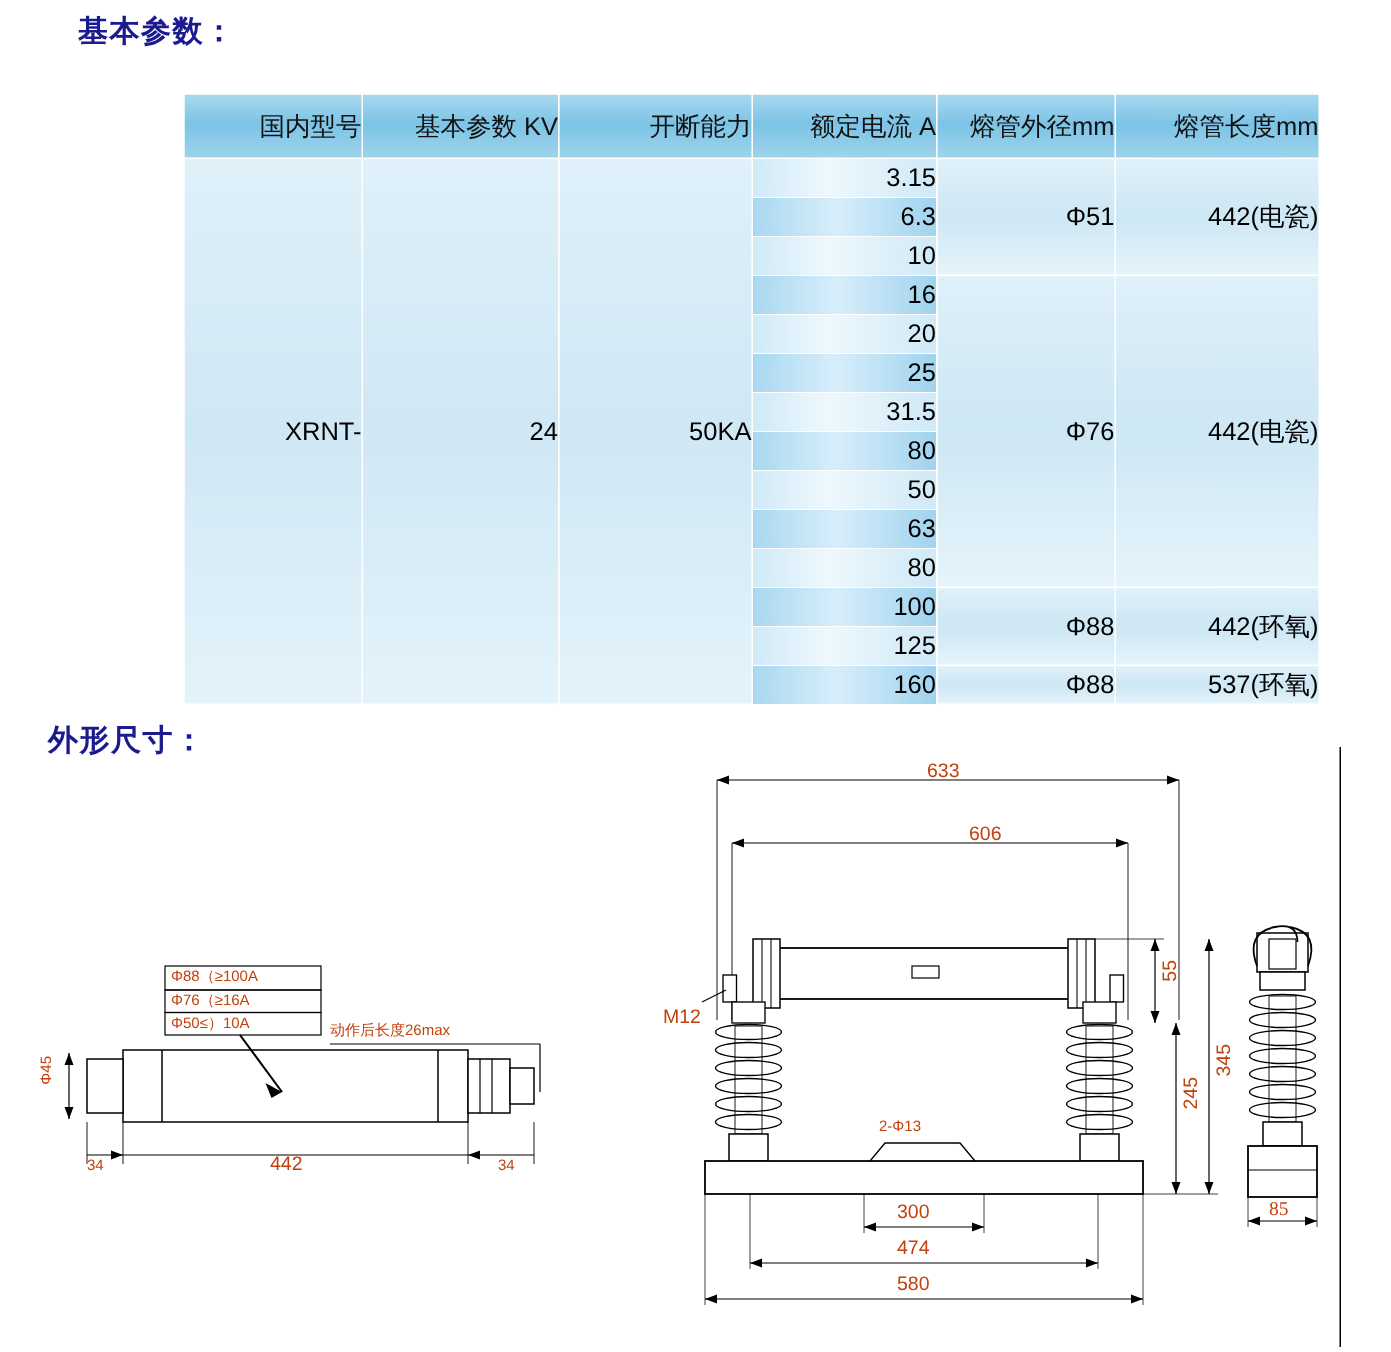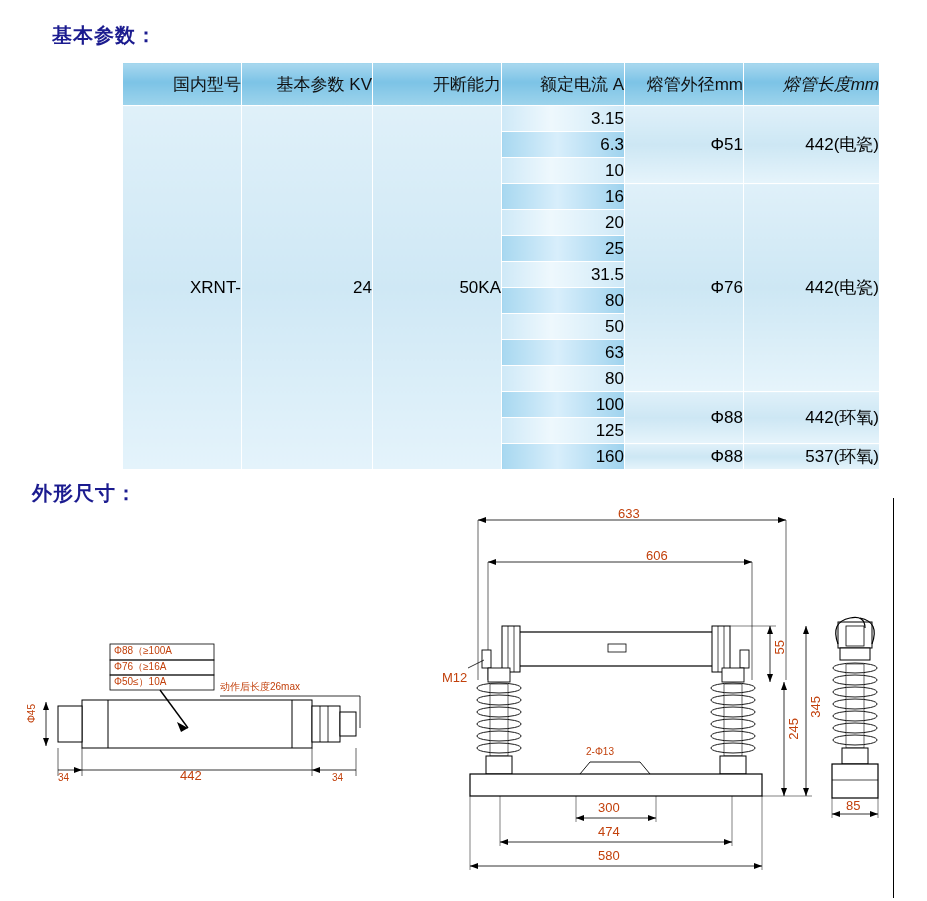--- a/index.html
+++ b/index.html
@@ -10,21 +10,21 @@
     position:relative;
     overflow:hidden;
   }
   .sec-title{
     position:absolute;
     font-weight:bold;
     font-size:20px;
     color:#1b1b8f;
     letter-spacing:1px;
   }
-  #title-params{left:52px;top:22px;font-family:Liberation Mono, monospace;}
+  #title-params{left:52px;top:7px;font-family:Liberation Mono, monospace;}
   #title-dims{left:32px;top:480px;}
 
   
   #param-table{
     position:absolute;
     left:122px;top:62px;
     border-collapse:collapse;
     table-layout:fixed;
   }
   #param-table th,#param-table td{
@@ -41,21 +41,21 @@
     font-size:17px;
     font-weight:normal;
     color:#111;
   }
   
   .c-model{width:118px;}
   .c-volt{width:130px;}
   .c-break{width:128px;}
   .c-cur{width:122px;}
   .c-od{width:118px;}
-  .c-len{width:135px;font-style:italic;}
+  .c-len{width:135px;}
 
   .body-cell{
     background:linear-gradient(180deg,#dff0f9 0%,#cfe8f5 50%,#e4f3fb 100%);
   }
   .cur-cell{
     height:25px;
     font-size:16px;
     position:relative;
   }
   .cur-a{background:linear-gradient(90deg,#cfe9f7 0%,#eef8fd 40%,#cfe9f7 100%);}
@@ -327,16 +327,16 @@
 
     <rect x="22" y="154" width="46" height="34" fill="#ffffff" stroke="#000" stroke-width="1.2"></rect>
     <line x1="22" y1="170" x2="68" y2="170" stroke="#000" stroke-width="0.7"></line>
 
     <line x1="22" y1="204" x2="68" y2="204" stroke="#000" stroke-width="0.8"></line>
     <polygon points="22,204 30,201 30,207" fill="#000"></polygon>
     <polygon points="68,204 60,201 60,207" fill="#000"></polygon>
     <line x1="22" y1="188" x2="22" y2="208" stroke="#000" stroke-width="0.5"></line>
     <line x1="68" y1="188" x2="68" y2="208" stroke="#000" stroke-width="0.5"></line>
   </svg>
-  <div class="lbl m" style="left:36px;top:188px;">85</div>
+  <div class="lbl m" style="left:36px;top:188px;font-family:Liberation Serif, serif;">85</div>
 </div>
 
 <div style="position:absolute;left:893px;top:498px;width:1px;height:400px;background:#000;"></div>
 
 </body></html>

